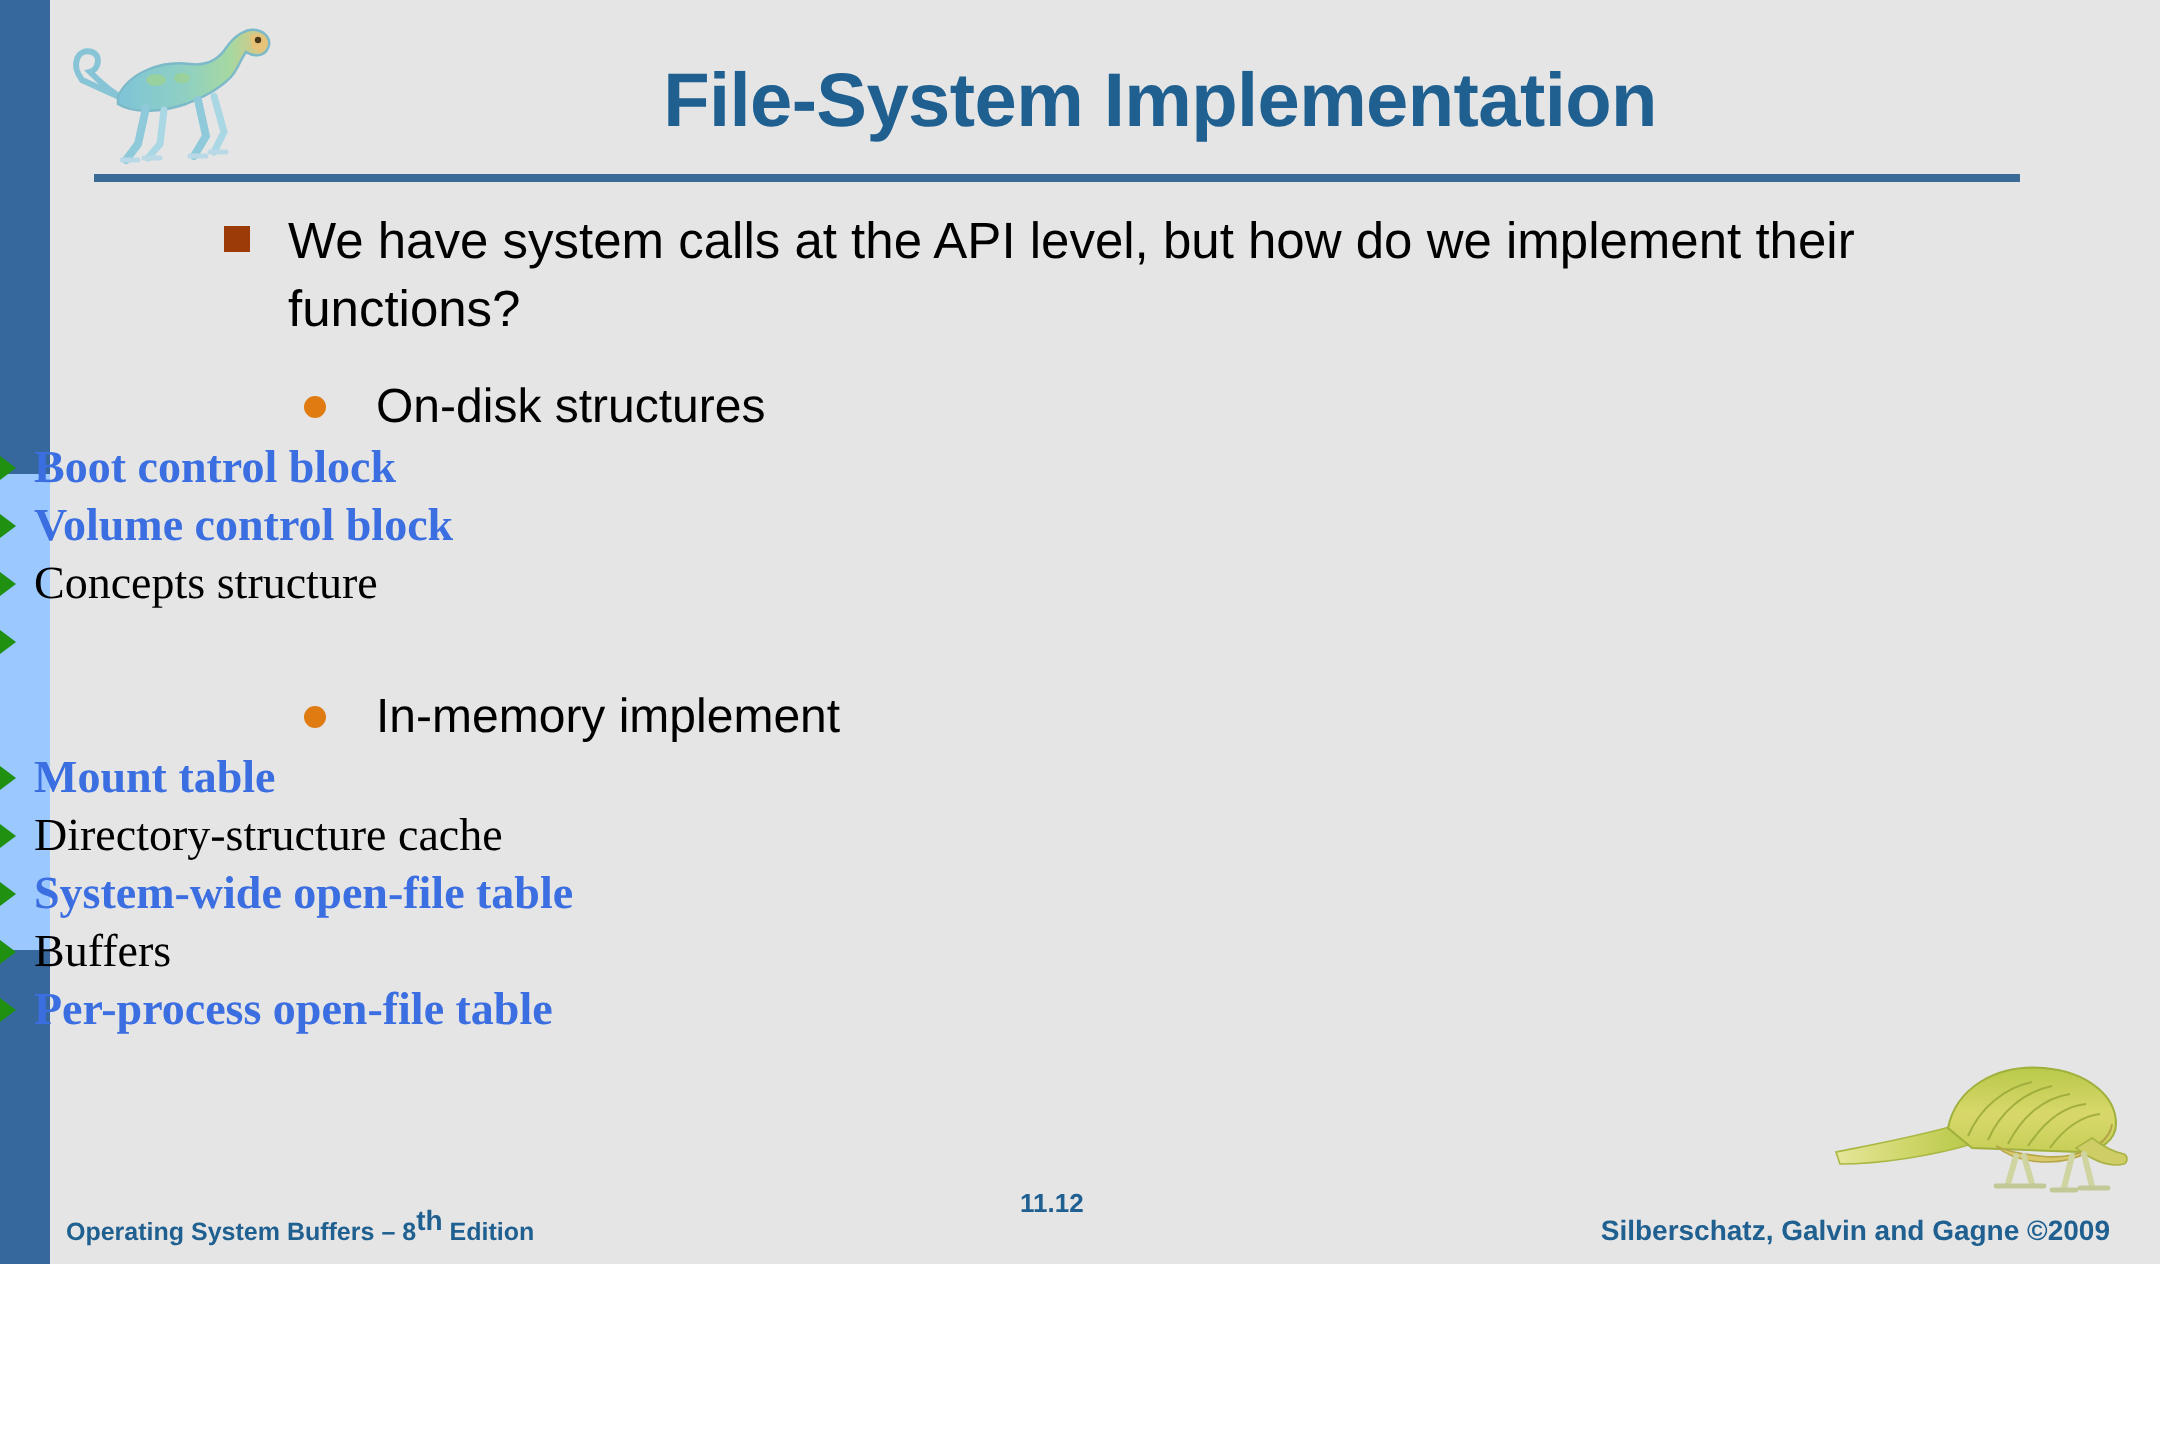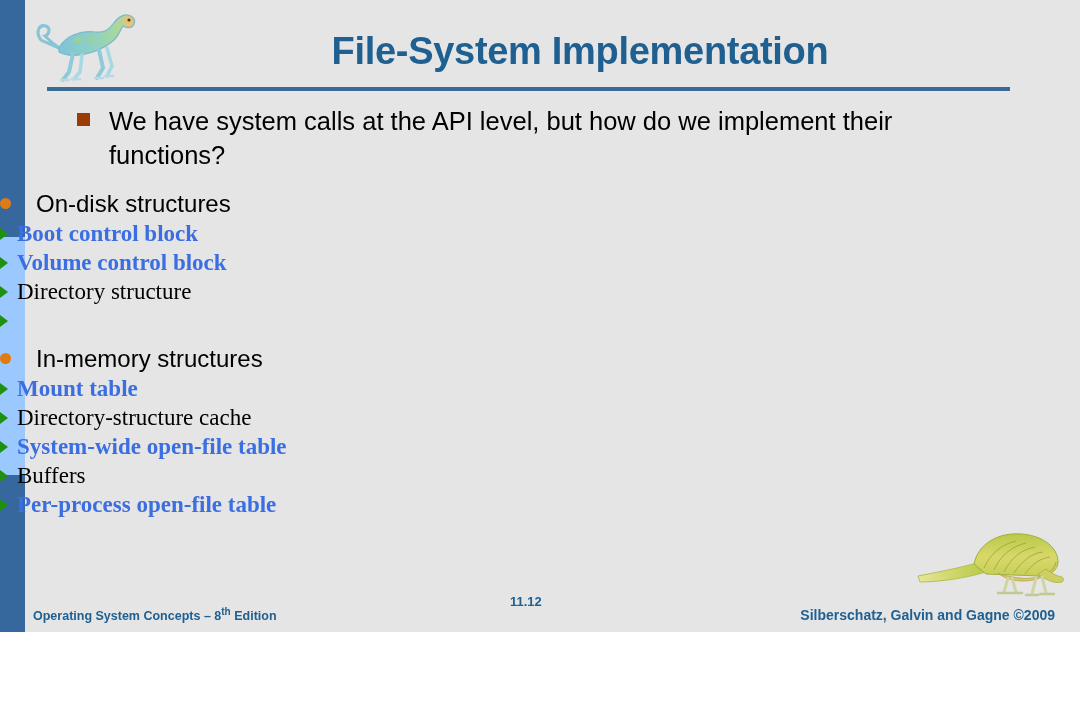--- a/index.html
+++ b/index.html
@@ -73,21 +73,21 @@
   }
 
   .row {
     position: relative;
     display: flex;
     align-items: flex-start;
   }
 
   
   .lvl1 {
-    padding-left: 77px;
+    padding-left: 112px;
     margin-bottom: 12px;
   }
   .lvl1 .marker {
     flex: 0 0 auto;
     width: 32px;
     padding-top: 9px;
   }
   .sq {
     display: block;
     width: 13px;
@@ -96,20 +96,21 @@
   }
   .lvl1 .txt {
     font-size: 25.5px;
     color: #000000;
     line-height: 34px;
     max-width: 866px;
   }
 
   
   .lvl2 {
+    padding-left: 152px;
     margin-top: 16px;
   }
   .lvl2 .marker {
     flex: 0 0 auto;
     width: 36px;
     padding-top: 10px;
   }
   .dot {
     display: block;
     width: 11px;
@@ -178,21 +179,21 @@
   .footer-left {
     position: absolute;
     left: 33px;
     bottom: 9px;
     font-size: 12.5px;
     font-weight: bold;
     color: #1f6091;
     white-space: nowrap;
   }
   .footer-left sup {
-    font-size: 10px;
+    font-size: 14px;
     vertical-align: super;
   }
   .footer-page {
     position: absolute;
     left: 510px;
     bottom: 23px;
     font-size: 13px;
     font-weight: bold;
     color: #1f6091;
   }
@@ -277,33 +278,33 @@
     <div class="row lvl3">
       <span class="marker">
           <i class="tri"></i>
         </span>
       <span class="txt hl">Volume control block</span>
     </div>
     <div class="row lvl3">
       <span class="marker">
           <i class="tri"></i>
         </span>
-      <span class="txt">Directory structure</span>
+      <span class="txt">Concepts structure</span>
     </div>
     <div class="row lvl3">
       <span class="marker">
           <i class="tri"></i>
         </span>
     </div>
 
     <div class="row lvl2">
       <span class="marker">
           <i class="dot"></i>
         </span>
-      <span class="txt">In-memory structures</span>
+      <span class="txt">In-memory implement</span>
     </div>
 
     <div class="row lvl3">
       <span class="marker">
           <i class="tri"></i>
         </span>
       <span class="txt hl">Mount table</span>
     </div>
     <div class="row lvl3">
       <span class="marker">
@@ -367,18 +368,18 @@
                C144 52 138 48 134 45 Z" fill="#cfce66" stroke="#a9b345" stroke-width="0.8"></path>
 
       <path d="M96 54 L92 68 M100 54 L104 68 M124 54 L120 70 M130 53 L134 69" stroke="#cfd4a0" stroke-width="3" stroke-linecap="round" fill="none"></path>
 
       <path d="M86 69 L98 69 M98 69 L110 69 M114 71 L126 71 M128 70 L142 70" stroke="#c3c897" stroke-width="2.4" stroke-linecap="round"></path>
     </svg>
   </div>
 
   <div class="footer">
     <div class="footer-bar"></div>
-    <div class="footer-left"><span>Operating System Concepts </span><span>– 8</span><sup>th</sup><span> Edition</span></div>
+    <div class="footer-left"><span>Operating System Buffers </span><span>– 8</span><sup>th</sup><span> Edition</span></div>
     <div class="footer-page">11.12</div>
     <div class="footer-right">Silberschatz, Galvin and Gagne ©2009</div>
   </div>
 
 </div>
 
 </body></html>

